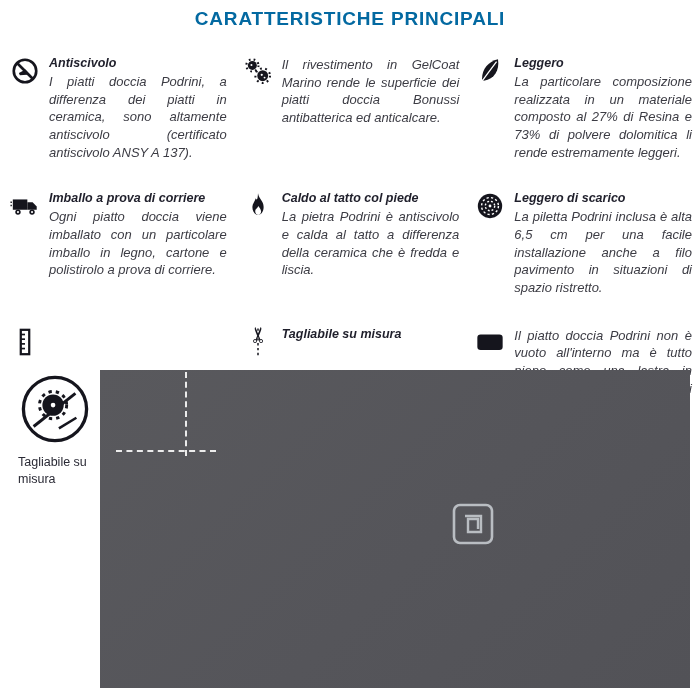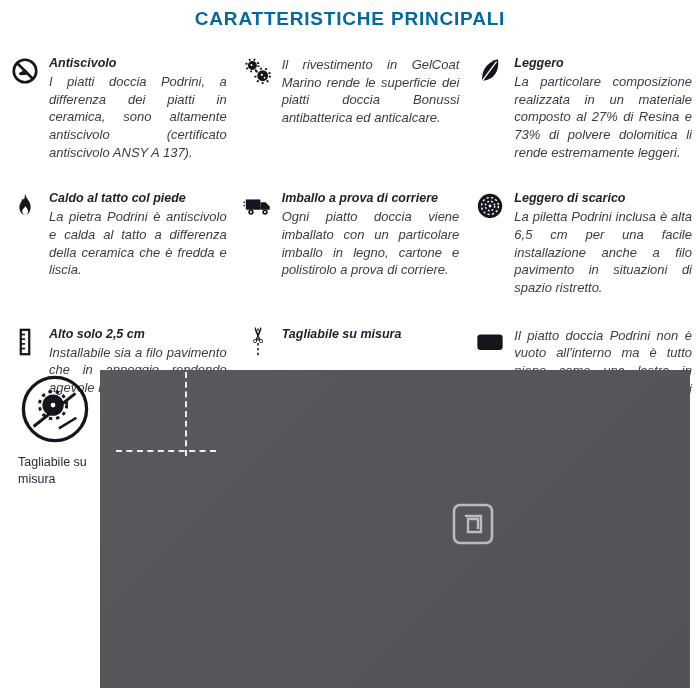--- a/index.html
+++ b/index.html
@@ -85,33 +85,20 @@
     <div class="feature">
       <span class="icon">
         <svg viewBox="0 0 32 32">
             <path d="M24.5 3.5 C14 6 7.5 14 7.5 24.5 L9.5 26.5 C20.5 24.5 26.5 15.5 24.5 3.5 Z" fill="#15151d"></path>
             <path d="M8.5 25.5 C13.5 18.5 18.5 12 23 6" stroke="#fff" stroke-width="1.4" fill="none"></path>
           </svg>
       </span>
       <div>
         <div class="f-title">Leggero</div>
         <div class="f-text">La particolare composizione realizzata in un materiale composto al 27% di Resina e 73% di polvere dolomitica li rende estremamente leggeri.</div>
-      </div>
-    </div>
-
-    <div class="feature">
-      <span class="icon">
-        <svg viewBox="0 0 32 32">
-            <path d="M16 2.5 C17 8.5 22 10.8 22 17 C22 21.8 19.3 25.5 16 25.5 C12.7 25.5 10 21.8 10 17 C10 13.3 12.6 11.3 13.6 7.6 C14.6 9.6 15.6 10.6 16 2.5 Z" fill="#15151d"></path>
-            <path d="M16 25.5 C17.9 25.5 19.3 23.9 19.3 21.8 C19.3 19.4 17.4 18 16.4 16 C15.9 18 13 19 13 21.4 C13 23.6 14.3 25.5 16 25.5 Z" fill="#fff"></path>
-          </svg>
-      </span>
-      <div>
-        <div class="f-title">Caldo al tatto col piede</div>
-        <div class="f-text">La pietra Podrini è antiscivolo e calda al tatto a differenza della ceramica che è fredda e liscia.</div>
       </div>
     </div>
 
     <div class="feature">
       <span class="icon">
         <svg viewBox="0 0 32 32">
             <rect x="3" y="9" width="15.5" height="11" fill="#15151d"></rect>
             <path d="M18.5 12 h5.6 l4.4 4.4 V20 h-10 z" fill="#15151d"></path>
             <circle cx="8.5" cy="22.5" r="2.9" fill="#15151d"></circle>
             <circle cx="8.5" cy="22.5" r="1.1" fill="#fff"></circle>
@@ -123,20 +110,33 @@
       </span>
       <div>
         <div class="f-title">Imballo a prova di corriere</div>
         <div class="f-text">Ogni piatto doccia viene imballato con un particolare imballo in legno, cartone e polistirolo a prova di corriere.</div>
       </div>
     </div>
 
     <div class="feature">
       <span class="icon">
         <svg viewBox="0 0 32 32">
+            <path d="M16 2.5 C17 8.5 22 10.8 22 17 C22 21.8 19.3 25.5 16 25.5 C12.7 25.5 10 21.8 10 17 C10 13.3 12.6 11.3 13.6 7.6 C14.6 9.6 15.6 10.6 16 2.5 Z" fill="#15151d"></path>
+            <path d="M16 25.5 C17.9 25.5 19.3 23.9 19.3 21.8 C19.3 19.4 17.4 18 16.4 16 C15.9 18 13 19 13 21.4 C13 23.6 14.3 25.5 16 25.5 Z" fill="#fff"></path>
+          </svg>
+      </span>
+      <div>
+        <div class="f-title">Caldo al tatto col piede</div>
+        <div class="f-text">La pietra Podrini è antiscivolo e calda al tatto a differenza della ceramica che è fredda e liscia.</div>
+      </div>
+    </div>
+
+    <div class="feature">
+      <span class="icon">
+        <svg viewBox="0 0 32 32">
             <circle cx="16" cy="16" r="13" fill="#15151d"></circle>
             <circle cx="16" cy="16" r="9" fill="none" stroke="#fff" stroke-width="1.5" stroke-dasharray="2.4 2.4"></circle>
             <circle cx="16" cy="16" r="5" fill="none" stroke="#fff" stroke-width="1.5" stroke-dasharray="2 2"></circle>
             <circle cx="16" cy="16" r="1.5" fill="#fff"></circle>
           </svg>
       </span>
       <div>
         <div class="f-title">Leggero di scarico</div>
         <div class="f-text">La piletta Podrini inclusa è alta 6,5 cm per una facile installazione anche a filo pavimento in situazioni di spazio ristretto.</div>
       </div>
@@ -145,24 +145,20 @@
     <div class="feature">
       <span class="icon">
         <svg viewBox="0 0 32 32">
             <rect x="11.5" y="3" width="9" height="26" fill="none" stroke="#15151d" stroke-width="2.4"></rect>
             <line x1="11.5" y1="8" x2="16" y2="8" stroke="#15151d" stroke-width="1.8"></line>
             <line x1="11.5" y1="13" x2="16" y2="13" stroke="#15151d" stroke-width="1.8"></line>
             <line x1="11.5" y1="18" x2="16" y2="18" stroke="#15151d" stroke-width="1.8"></line>
             <line x1="11.5" y1="23" x2="16" y2="23" stroke="#15151d" stroke-width="1.8"></line>
           </svg>
       </span>
-      <div>
-        <div class="f-title">Alto solo 2,5 cm</div>
-        <div class="f-text">Installabile sia a filo pavimento che in appoggio rendendo agevole l'ingresso in doccia.</div>
-      </div>
     </div>
 
     <div class="feature">
       <span class="icon">
         <svg viewBox="0 0 32 32">
             <line x1="16" y1="1.5" x2="16" y2="30.5" stroke="#15151d" stroke-width="1.6" stroke-dasharray="2.6 2.6"></line>
             <text x="14" y="24" font-size="23" fill="#15151d" font-family="DejaVu Sans, sans-serif" transform="rotate(-90 16 16)">✂</text>
           </svg>
       </span>
       <div>

